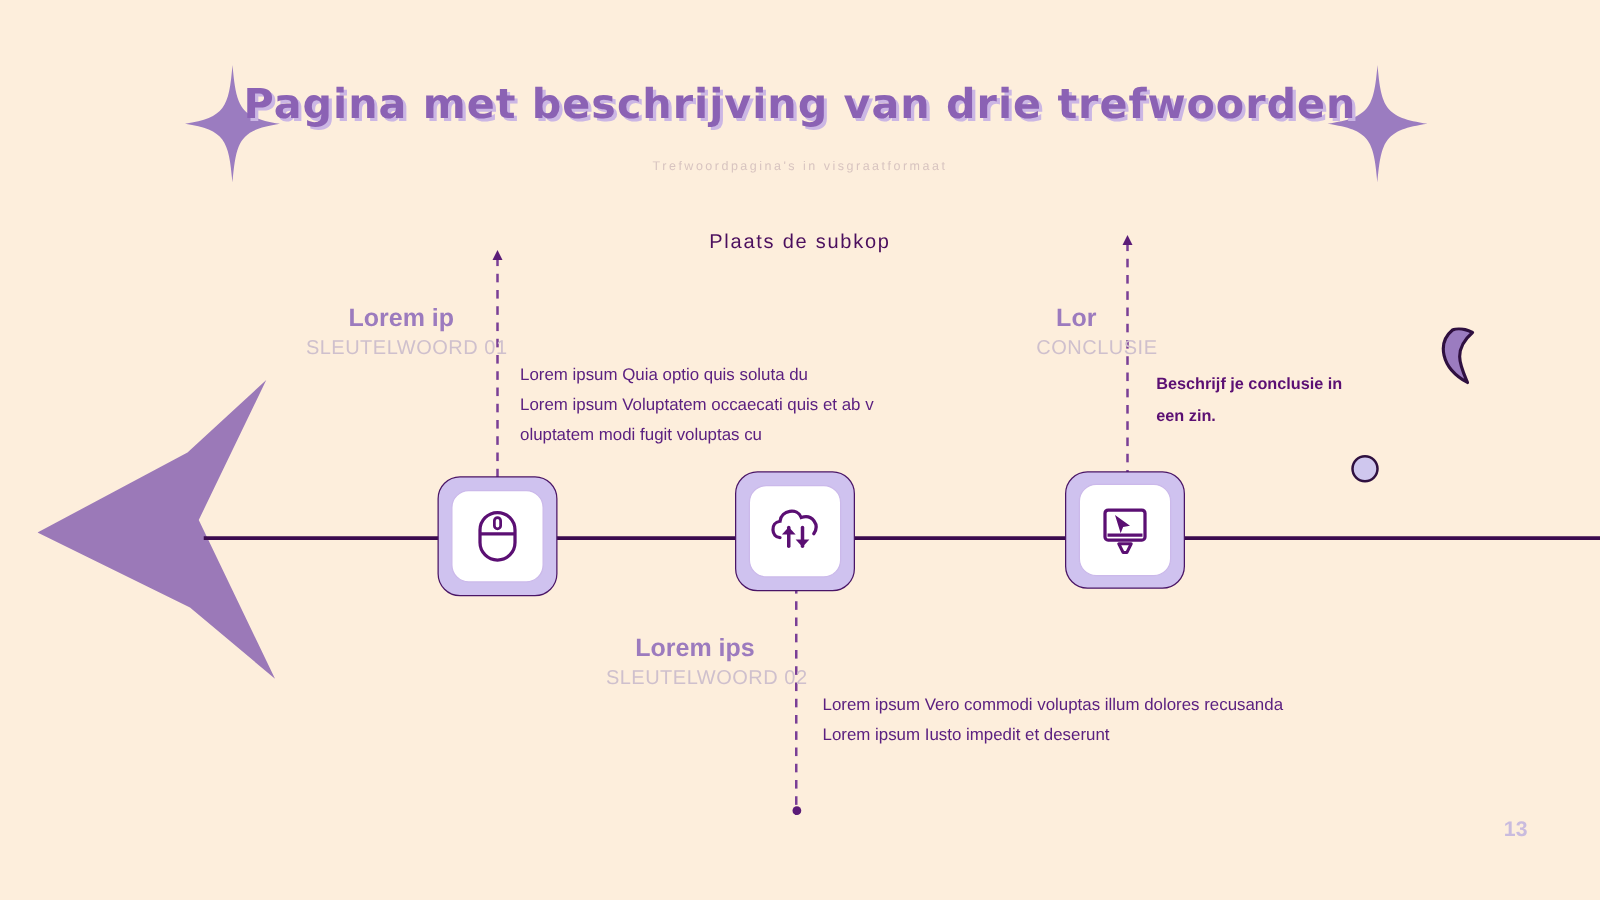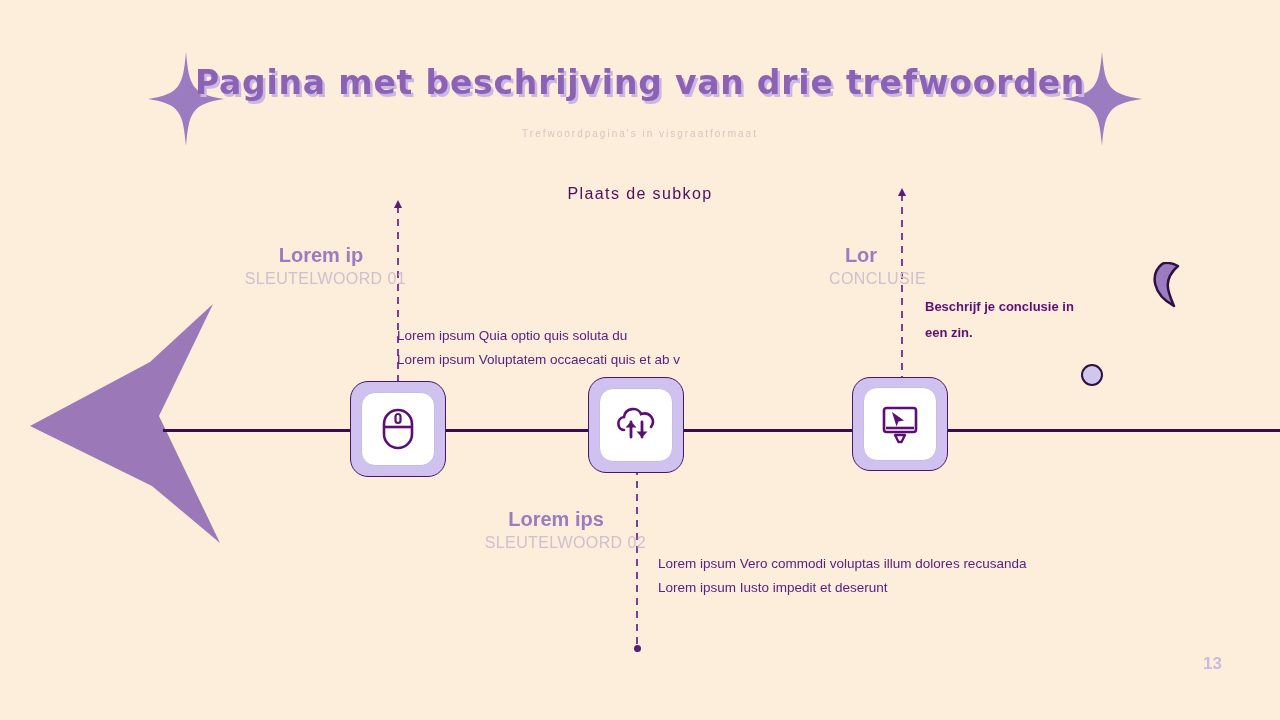--- a/index.html
+++ b/index.html
@@ -110,21 +110,21 @@
   .kw-3 { left: 796px; top: 243px; width: 130px; }
 
   
   .body-text {
     position: absolute;
     color: #5B2080;
     font-size: 13.5px;
     line-height: 24px;
     white-space: nowrap;
   }
-  .txt-1 { left: 397px; top: 288px; margin-top: 36px; }
+  .txt-1 { left: 416px; top: 288px; }
   .txt-2 { left: 658px; top: 552px; }
   .txt-3 {
     left: 925px; top: 294px;
     font-weight: 700;
     font-size: 13px;
     line-height: 26px;
     color: #5B0F73;
   }
 
   
@@ -236,20 +236,21 @@
   <div class="dash-cap cap-3-bot"></div>
 
   <div class="kw kw-1">
     <div class="kw-title">Lorem ip</div>
     <div class="kw-sub">SLEUTELWOORD 01</div>
   </div>
 
   <div class="body-text txt-1">
     <div>Lorem ipsum Quia optio quis soluta du</div>
     <div>Lorem ipsum Voluptatem occaecati quis et ab v</div>
+    <div>oluptatem modi fugit voluptas cu</div>
   </div>
 
   <div class="icon-box box-1">
     <div class="icon-inner">
       <svg width="42" height="46" viewBox="0 0 42 46">
         <rect x="7" y="4" width="28" height="38" rx="14" fill="none" stroke="#5B0F73" stroke-width="2.6"></rect>
         <line x1="7" y1="21" x2="35" y2="21" stroke="#5B0F73" stroke-width="2.6"></line>
         <rect x="18.5" y="8" width="5" height="9" rx="2.5" fill="none" stroke="#5B0F73" stroke-width="2.2"></rect>
       </svg>
     </div>

